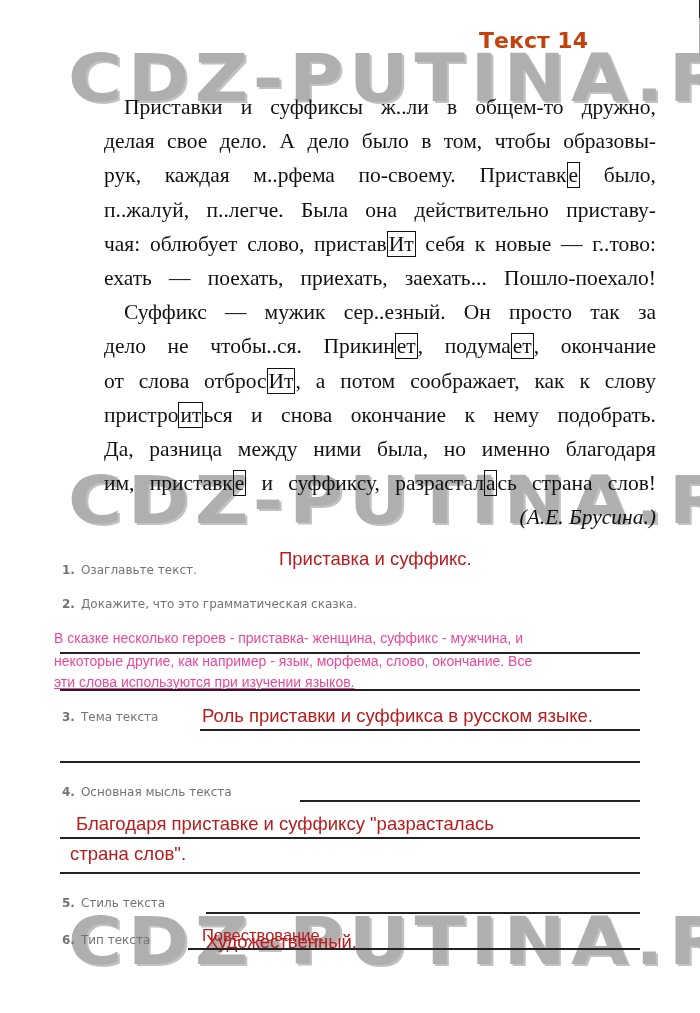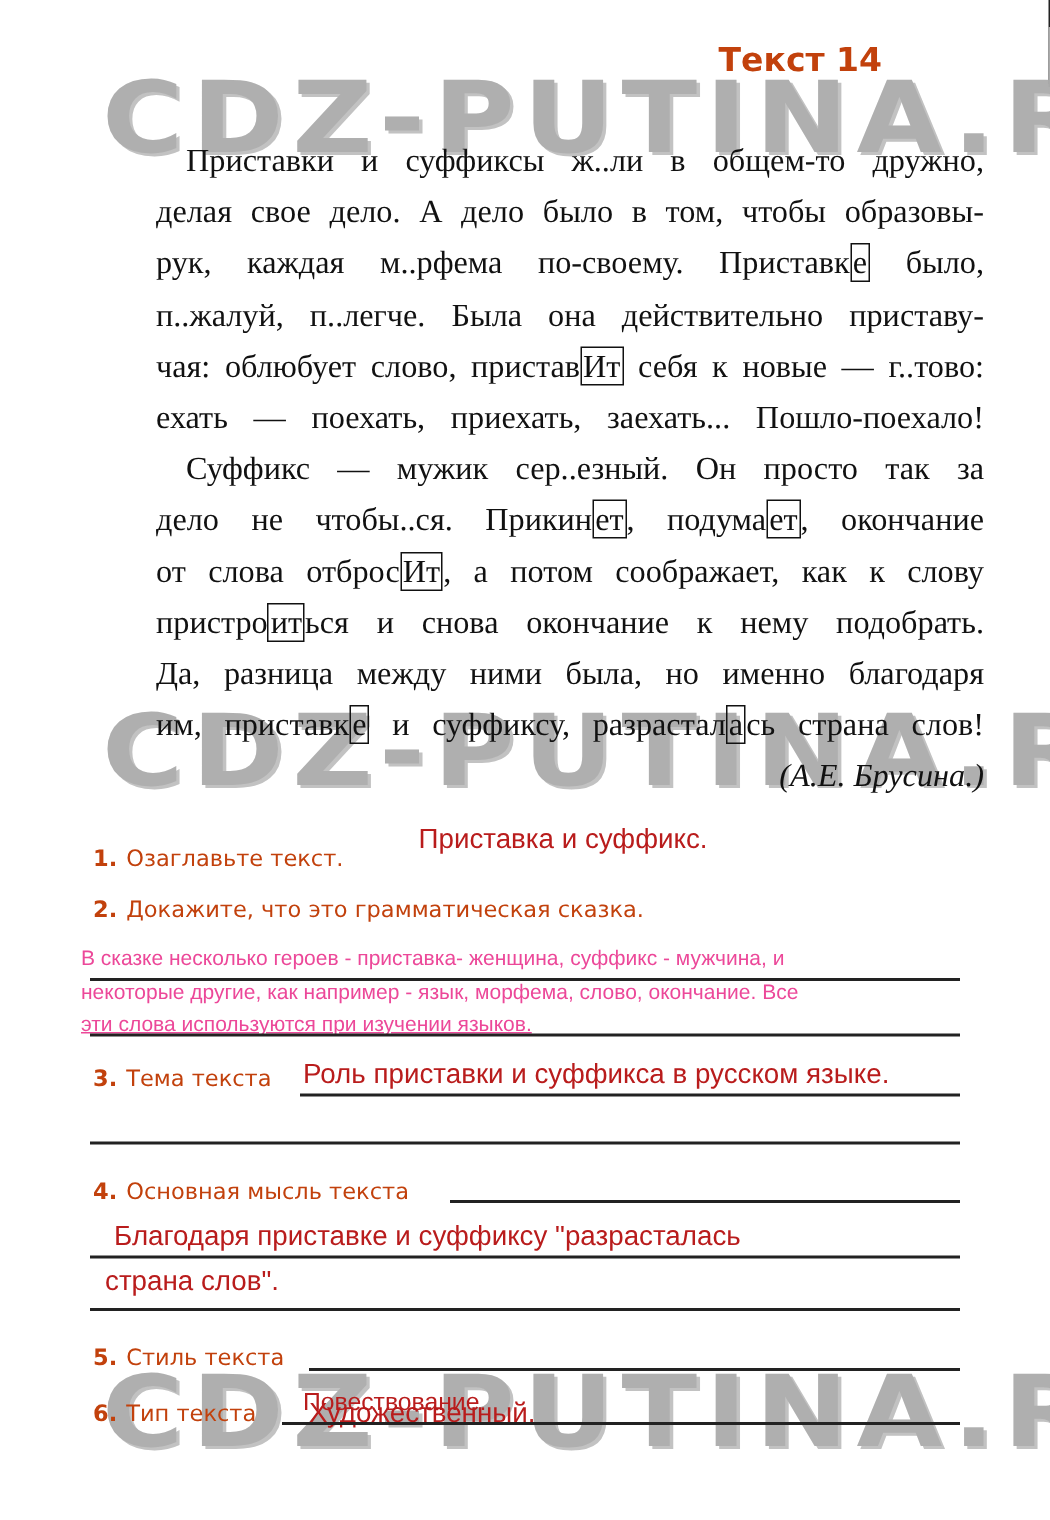--- a/index.html
+++ b/index.html
@@ -32,21 +32,21 @@
   .story {
     position: absolute; left: 104px; top: 90px; width: 552px; z-index: 2;
     font-family: "Liberation Serif", serif; font-size: 21.5px; line-height: 34.2px; color: #111;
   }
   .story .line { display: block; white-space: nowrap; text-align: justify; text-align-last: justify; }
   .story .indent { padding-left: 20px; }
   .story .author { text-align: right; text-align-last: right; font-style: italic; }
   .boxed { border: 1.5px solid #111; padding: 0 1px; }
 
   .tasks { position: absolute; left: 62px; top: 0; width: 578px; z-index: 2; font-family: "DejaVu Sans", sans-serif; }
-  .task { position: absolute; left: 0; font-size: 15px; color: #c2410c; white-space: nowrap; }
+  .task { position: absolute; left: 0; font-size: 12px; color: #737373; white-space: nowrap; }
   .task .num { font-weight: bold; margin-right: 6px; }
   .answer-hand { font-family: "Liberation Sans", sans-serif; font-size: 18.5px; color: #b91c1c; }
   .answer-small { font-family: "Liberation Sans", sans-serif; font-size: 14px; color: #ec4899; position: absolute; left: 0; white-space: nowrap; }
   .rule { position: absolute; height: 1.5px; background: #222; }
 
   .page-num { position: absolute; top: 970px; left: 0; width: 700px; text-align: center; font-family: "DejaVu Sans", sans-serif; font-size: 15px; z-index: 2; }
 </style>
 </head>
 <body>
 

